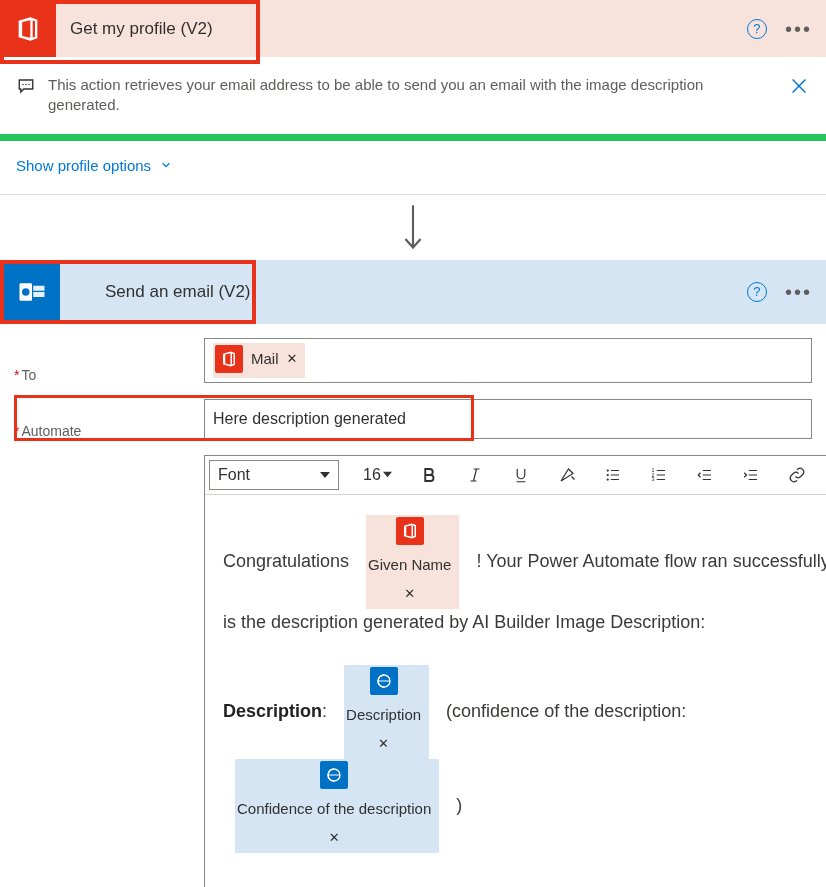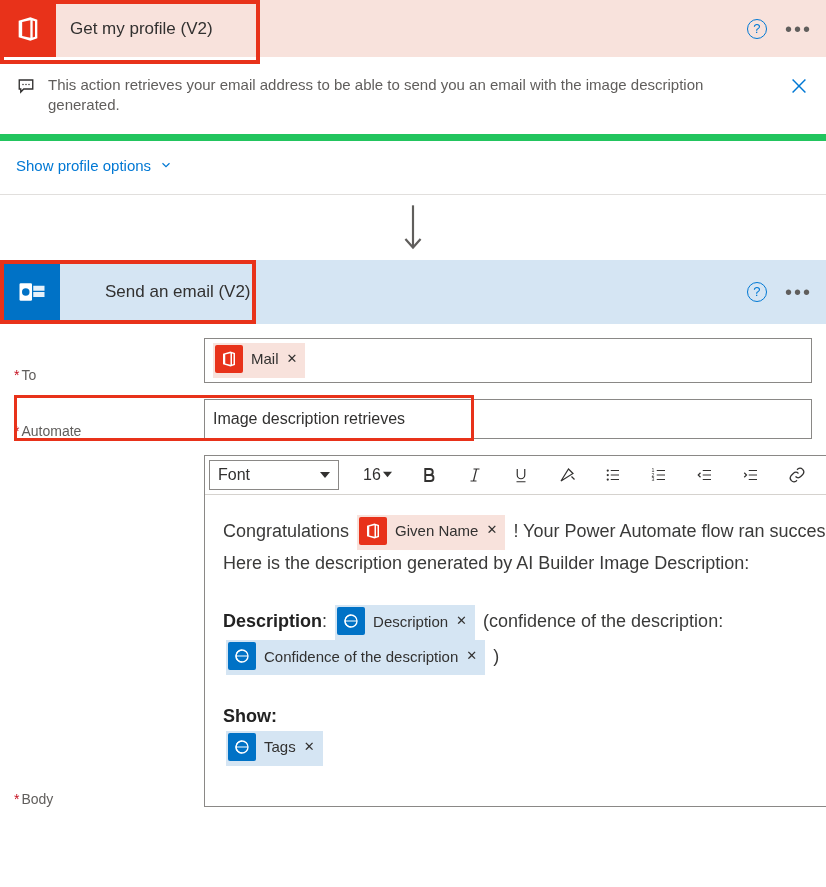--- a/index.html
+++ b/index.html
@@ -239,21 +239,21 @@
     color: #323130;
   }
   .rte-btn.disabled { color: #b3b0ad; cursor: default; }
 
   .rte-body {
     padding: 20px 18px 40px 18px;
     font-size: 18px;
     line-height: 1.55;
     color: #3a3a39;
   }
-  .rte-body .token { font-size: 15px; vertical-align: middle; margin: 0 3px; }
+  .rte-body .token { font-size: 15px; vertical-align: middle; margin: 0 12px; flex-direction: column; }
   .rte-body strong { font-weight: 700; color: #222; }
 
   .plain-text { font-size: 16px; flex: 1; border: none; outline: none; }
 
   
   svg { display: block; }
 </style>
 </head>
 <body>
 
@@ -341,21 +341,21 @@
           <span class="tok-x">✕</span>
         </span>
       </div>
     </div>
   </div>
 
   <div class="form-row" style="position:relative;">
     <div class="form-label"><span class="req">*</span><span>Automate</span></div>
     <div class="form-input-wrap">
       <div class="input-box">
-        <span class="plain-text">Image description retrieves</span>
+        <span class="plain-text">Here description generated</span>
       </div>
     </div>
     <div class="red-box-subject" style="left:0; top:-4px; width:460px; height:46px;"></div>
   </div>
 
   <div class="form-row">
     <div class="form-label"><span class="req">*</span><span>Body</span></div>
     <div class="form-input-wrap">
       <div class="rte-wrap">
         <div class="rte-toolbar">

